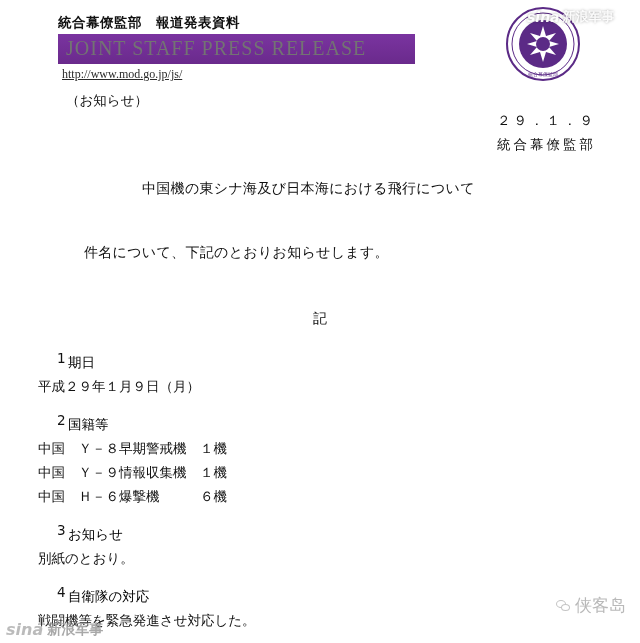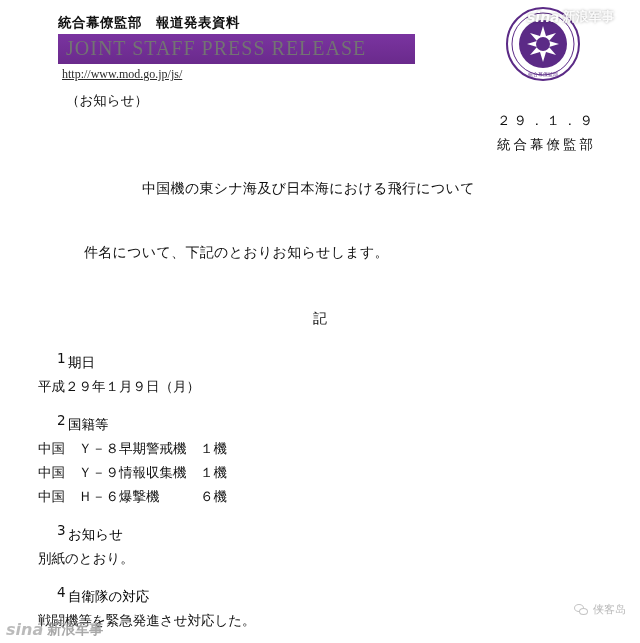--- a/index.html
+++ b/index.html
@@ -116,21 +116,21 @@
   .wm-sina-bottom .eye {
     font-style: italic;
     color: #b0b0b0;
     font-size: 16px;
   }
   .wm-hkd {
     position: absolute;
     right: 14px;
     bottom: 26px;
     font-family: "DejaVu Sans", sans-serif;
-    font-size: 11px;
+    font-size: 17px;
     color: #b9b9b9;
     display: flex;
     align-items: center;
     gap: 5px;
     white-space: nowrap;
   }
   .wm-hkd .wechat {
     width: 14px;
     height: 12px;
     position: relative;

